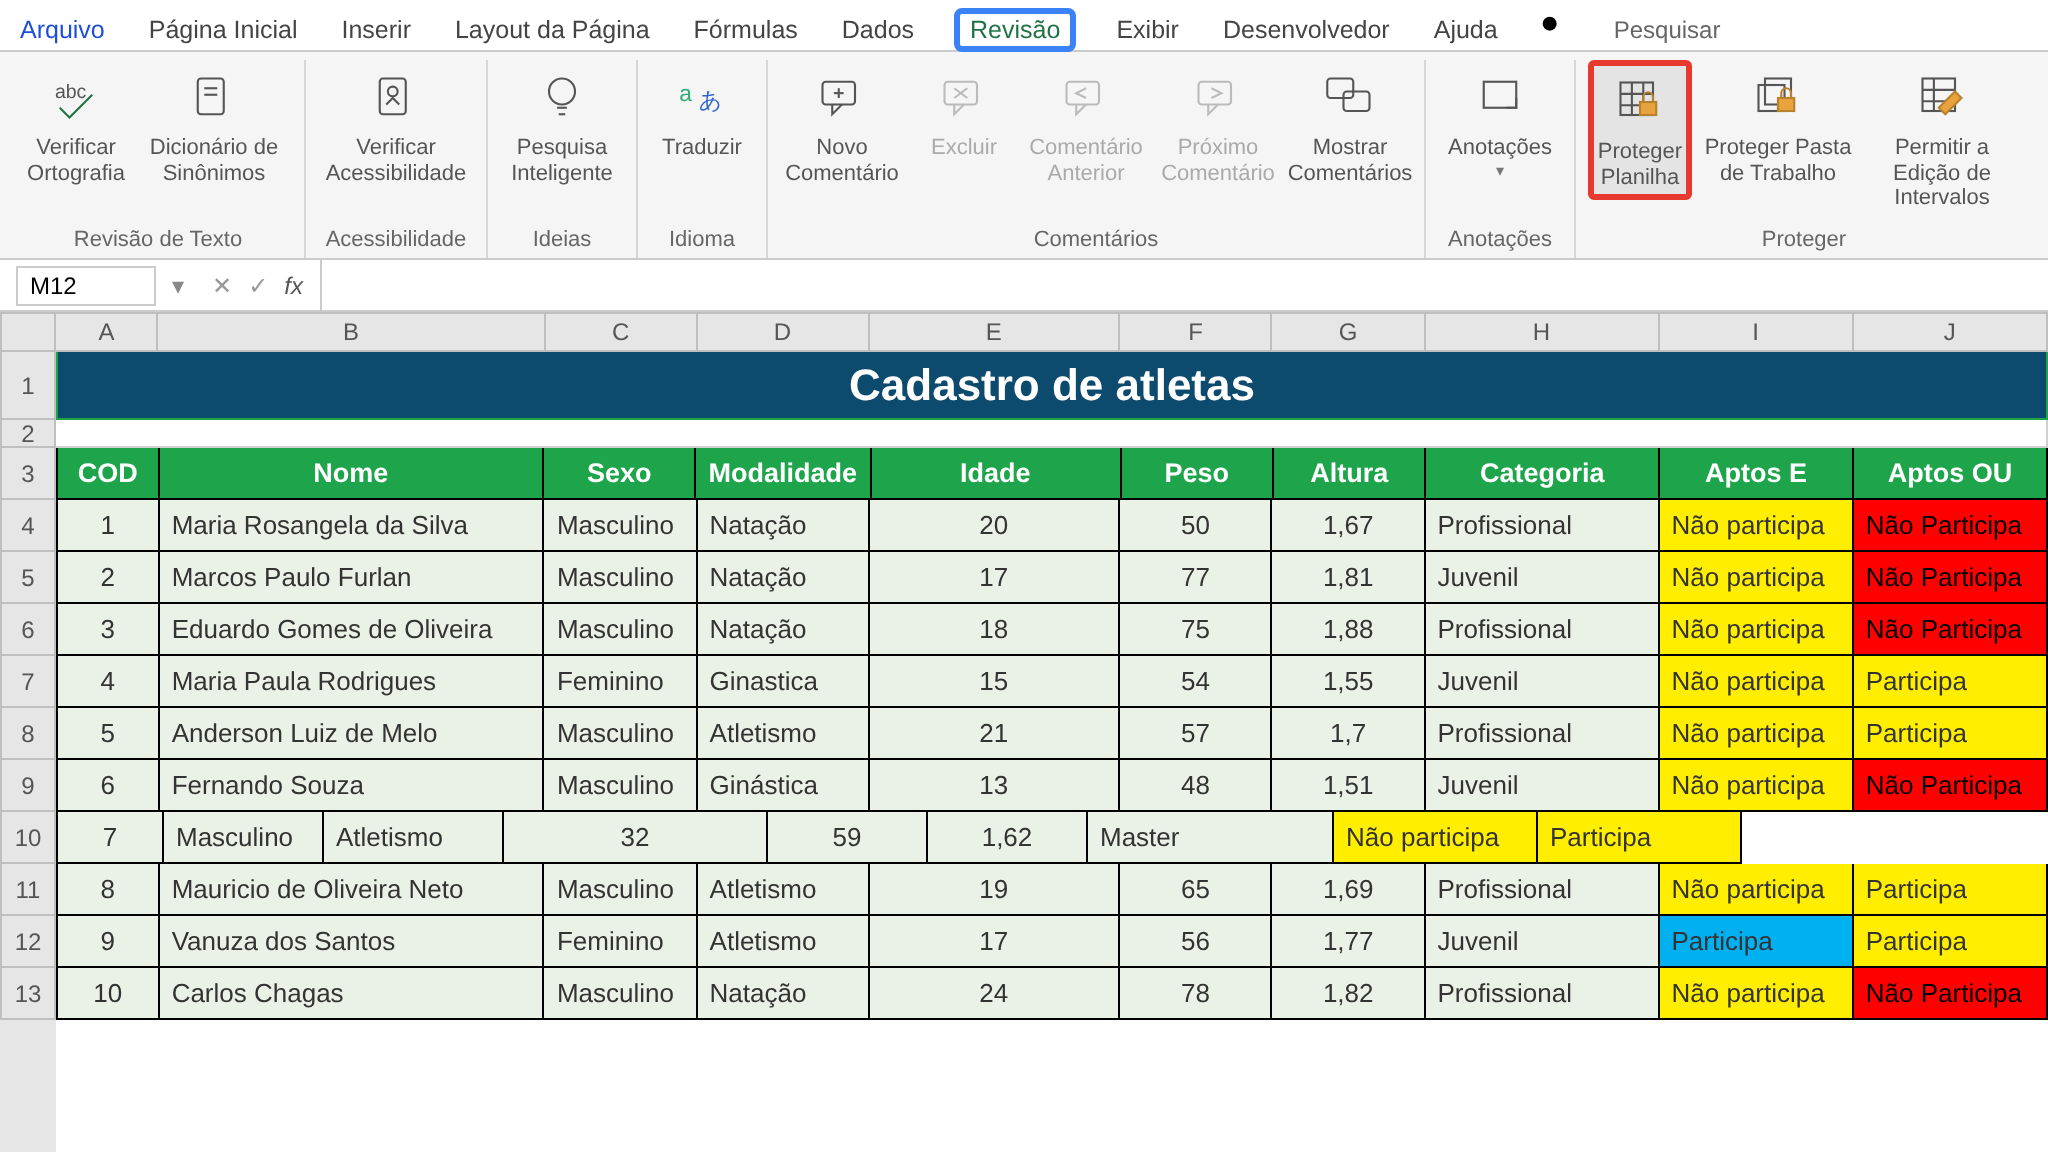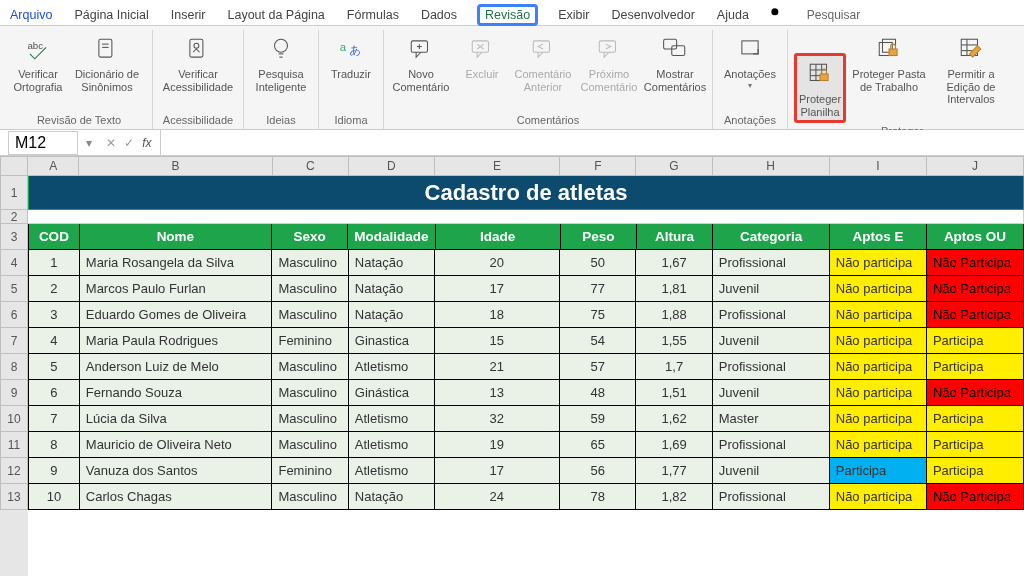--- a/index.html
+++ b/index.html
@@ -16,29 +16,29 @@
   
   .ribbon { display: flex; background: #f5f5f5; border-bottom: 1px solid #ccc; height: 104px; padding: 4px 6px 0 6px; }
   .group { display: flex; flex-direction: column; align-items: center; border-right: 1px solid #d6d6d6; padding: 0 6px; }
   .group:last-child { border-right: none; }
   .group-items { display: flex; gap: 4px; flex: 1; align-items: flex-start; }
   .group-label { font-size: 11px; color: #666; padding: 2px 0 3px 0; }
   .rbtn { display: flex; flex-direction: column; align-items: center; justify-content: flex-start; width: 62px; padding: 2px 1px; text-align: center; font-size: 11px; color: #555; line-height: 1.15; cursor: pointer; border: 1px solid transparent; border-radius: 2px; }
   .rbtn.wide { width: 78px; }
   .rbtn.narrow { width: 52px; }
   .rbtn.disabled { color: #aaa; }
-  .rbtn.highlight { border: 3px solid #e8392f; background: #e4e4e4; border-radius: 3px; margin-top: 23px; }
+  .rbtn.highlight { border: 3px solid #e8392f; background: #e4e4e4; border-radius: 3px; }
   .rbtn .ico { width: 32px; height: 32px; margin-bottom: 3px; display: flex; align-items: center; justify-content: center; }
   .rbtn svg { stroke: #555; stroke-width: 1.3; fill: none; }
   .rbtn.disabled svg { stroke: #bbb; }
   .rbtn .drop::after { content: "▾"; font-size: 8px; display: block; color: #777; }
 
   
   .formula-bar { display: flex; align-items: center; border-bottom: 1px solid #ccc; height: 26px; background: #fff; }
-  .namebox { width: 70px; border: 1px solid #ccc; margin: 2px 2px 2px 8px; padding: 2px 6px; font-size: 16px; background: #fff; }
+  .namebox { width: 70px; border: 1px solid #ccc; margin: 2px 2px 2px 8px; padding: 2px 6px; font-size: 12px; background: #fff; }
   .nb-drop { color: #888; padding: 0 6px; border-right: none; }
   .fx-controls { display: flex; align-items: center; gap: 8px; padding: 0 8px; color: #999; }
   .fx { font-style: italic; color: #555; }
   .formula-input { flex: 1; border: none; border-left: 1px solid #ccc; padding: 3px 8px; font-size: 12px; height: 100%; }
 
   
   .grid-wrap { display: flex; height: calc(576px - 26px - 104px - 26px); }
   .rowhdrs { display: flex; flex-direction: column; background: #e6e6e6; }
   .corner { width: 28px; height: 20px; background: #e6e6e6; border: 1px solid #bfbfbf; }
   .rowhdr { width: 28px; height: 26px; border: 1px solid #bfbfbf; border-top: none; display: flex; align-items: center; justify-content: center; font-size: 12px; color: #555; background: #e6e6e6; }
@@ -406,21 +406,20 @@
           <div class="cell cD">Ginástica</div>
           <div class="cell cE center">13</div>
           <div class="cell cF center">48</div>
           <div class="cell cG center">1,51</div>
           <div class="cell cH">Juvenil</div>
           <div class="cell cI yellow">Não participa</div>
           <div class="cell cJ red">Não Participa</div>
         </div>
         <div class="datarow">
           <div class="cell cA first center">7</div>
-          <div class="cell cB">Lúcia da Silva</div>
           <div class="cell cC">Masculino</div>
           <div class="cell cD">Atletismo</div>
           <div class="cell cE center">32</div>
           <div class="cell cF center">59</div>
           <div class="cell cG center">1,62</div>
           <div class="cell cH">Master</div>
           <div class="cell cI yellow">Não participa</div>
           <div class="cell cJ yellow">Participa</div>
         </div>
         <div class="datarow">

